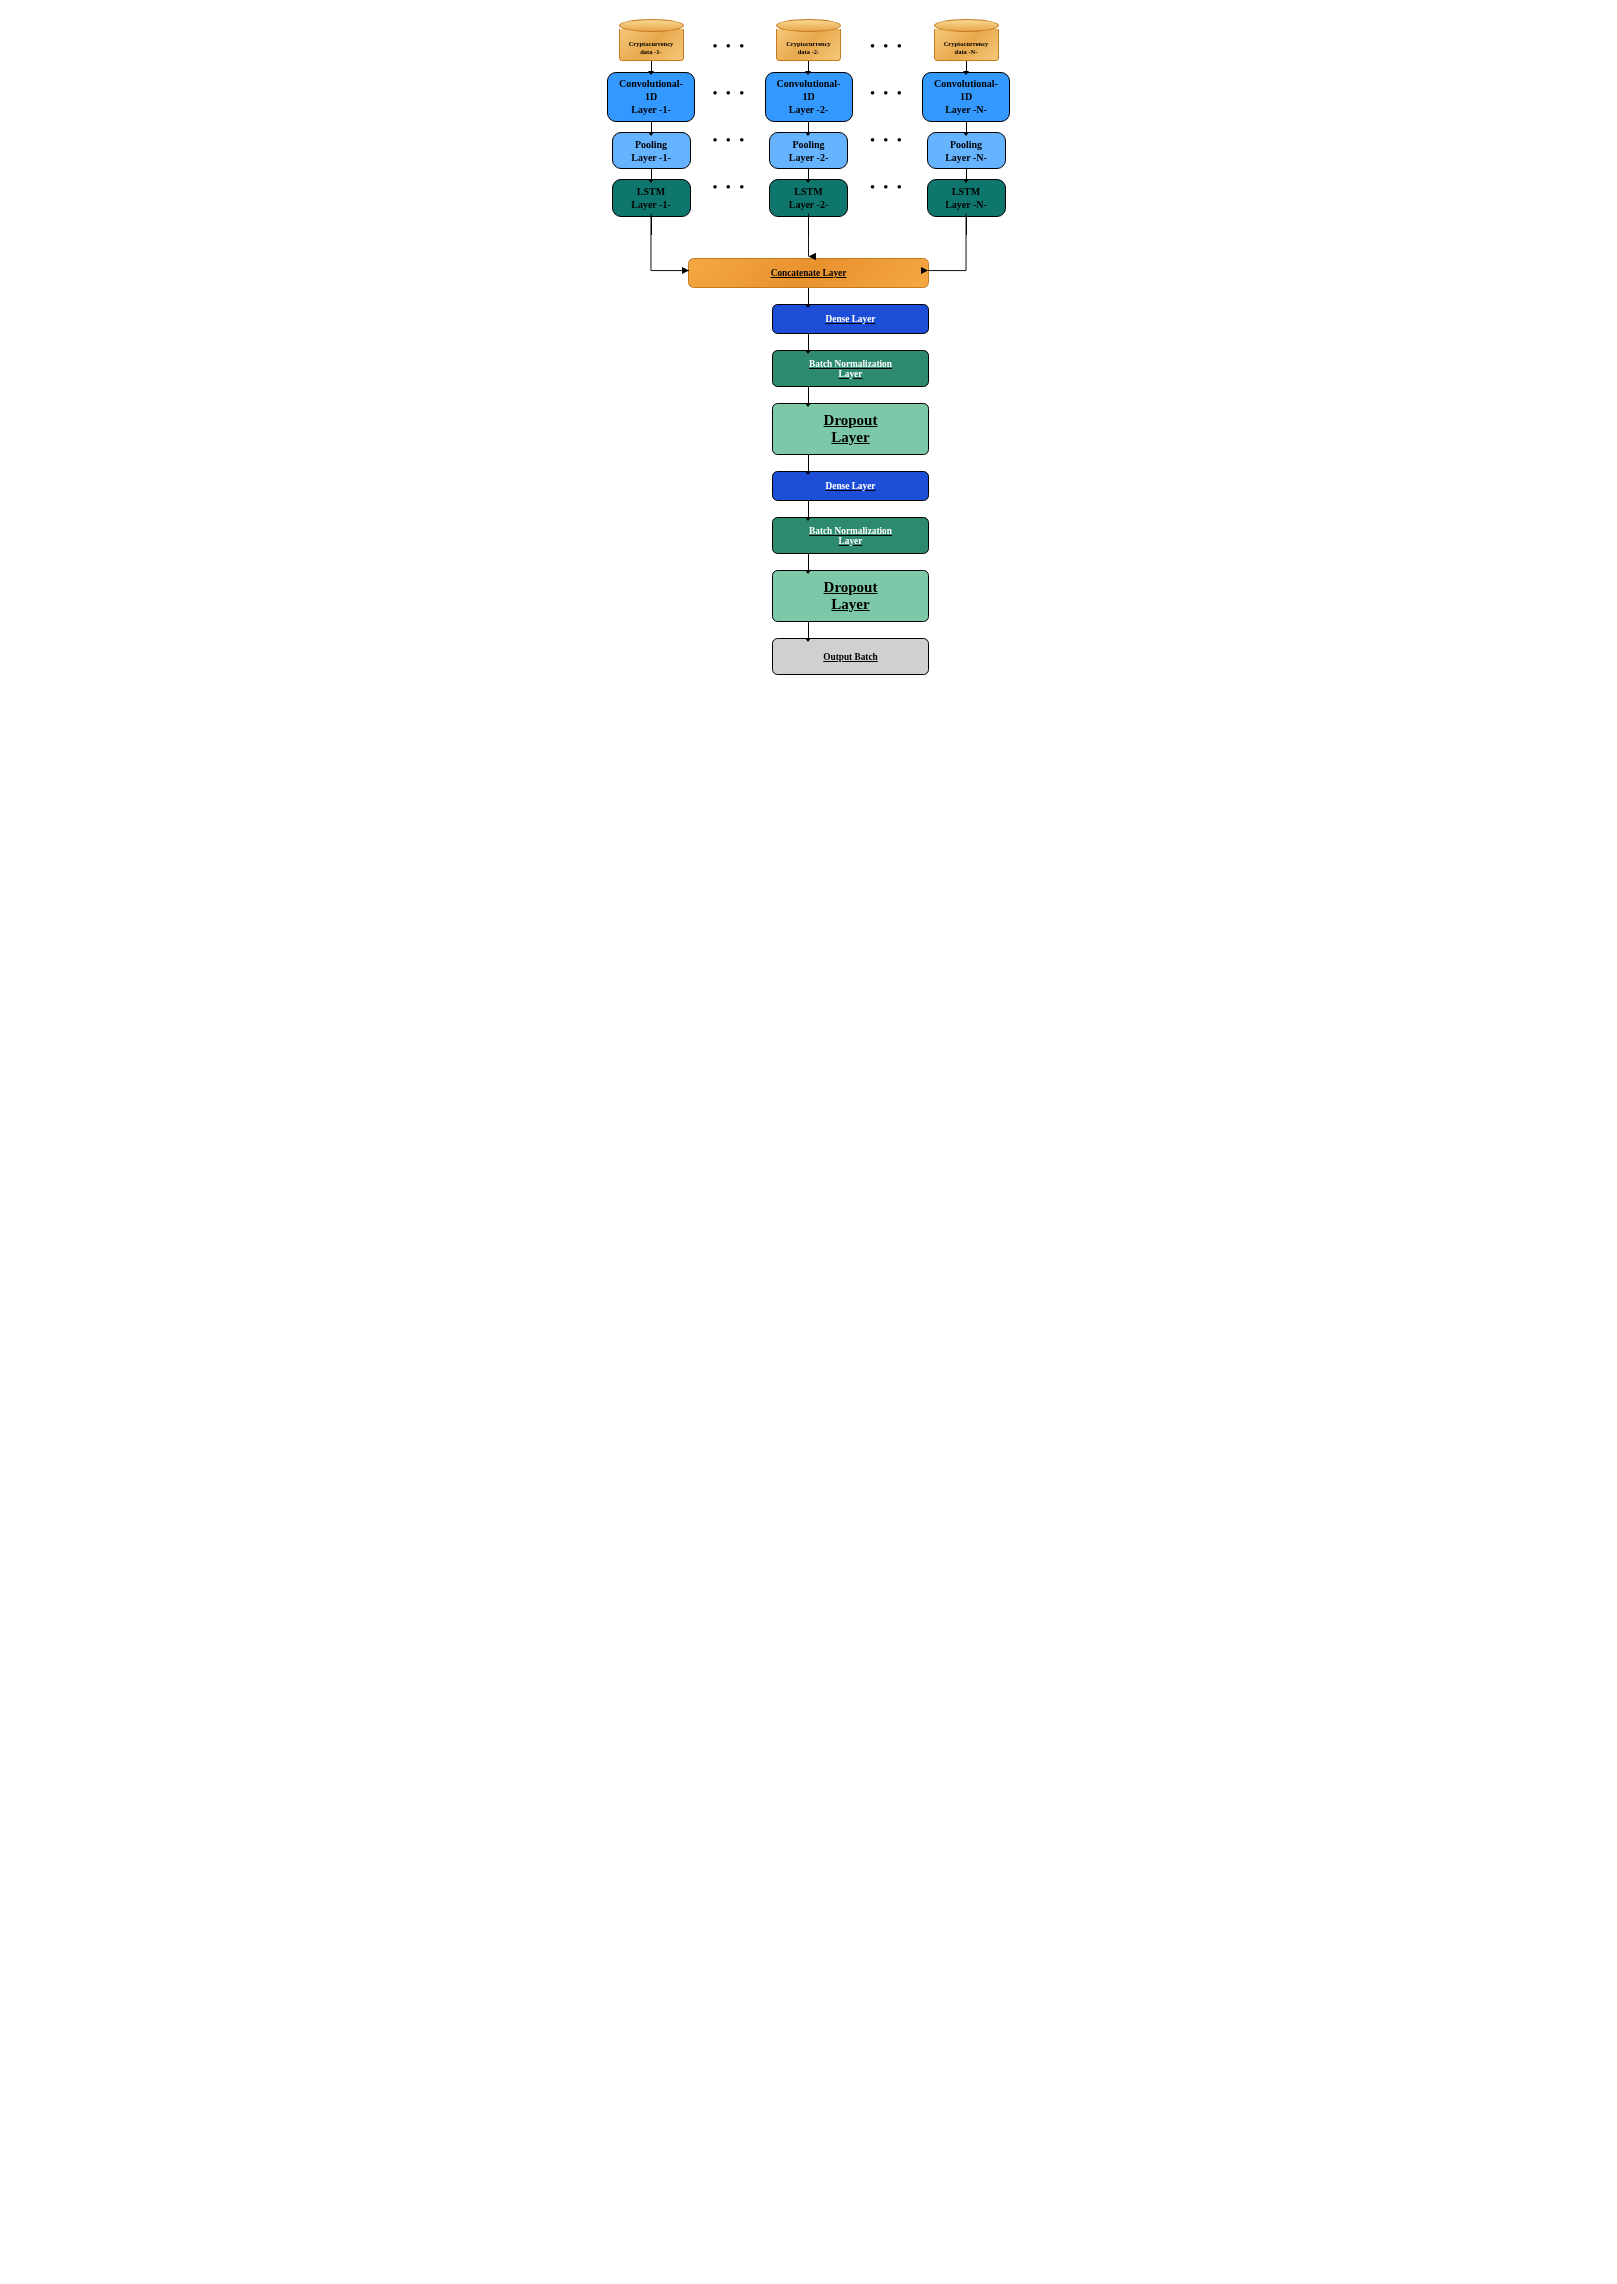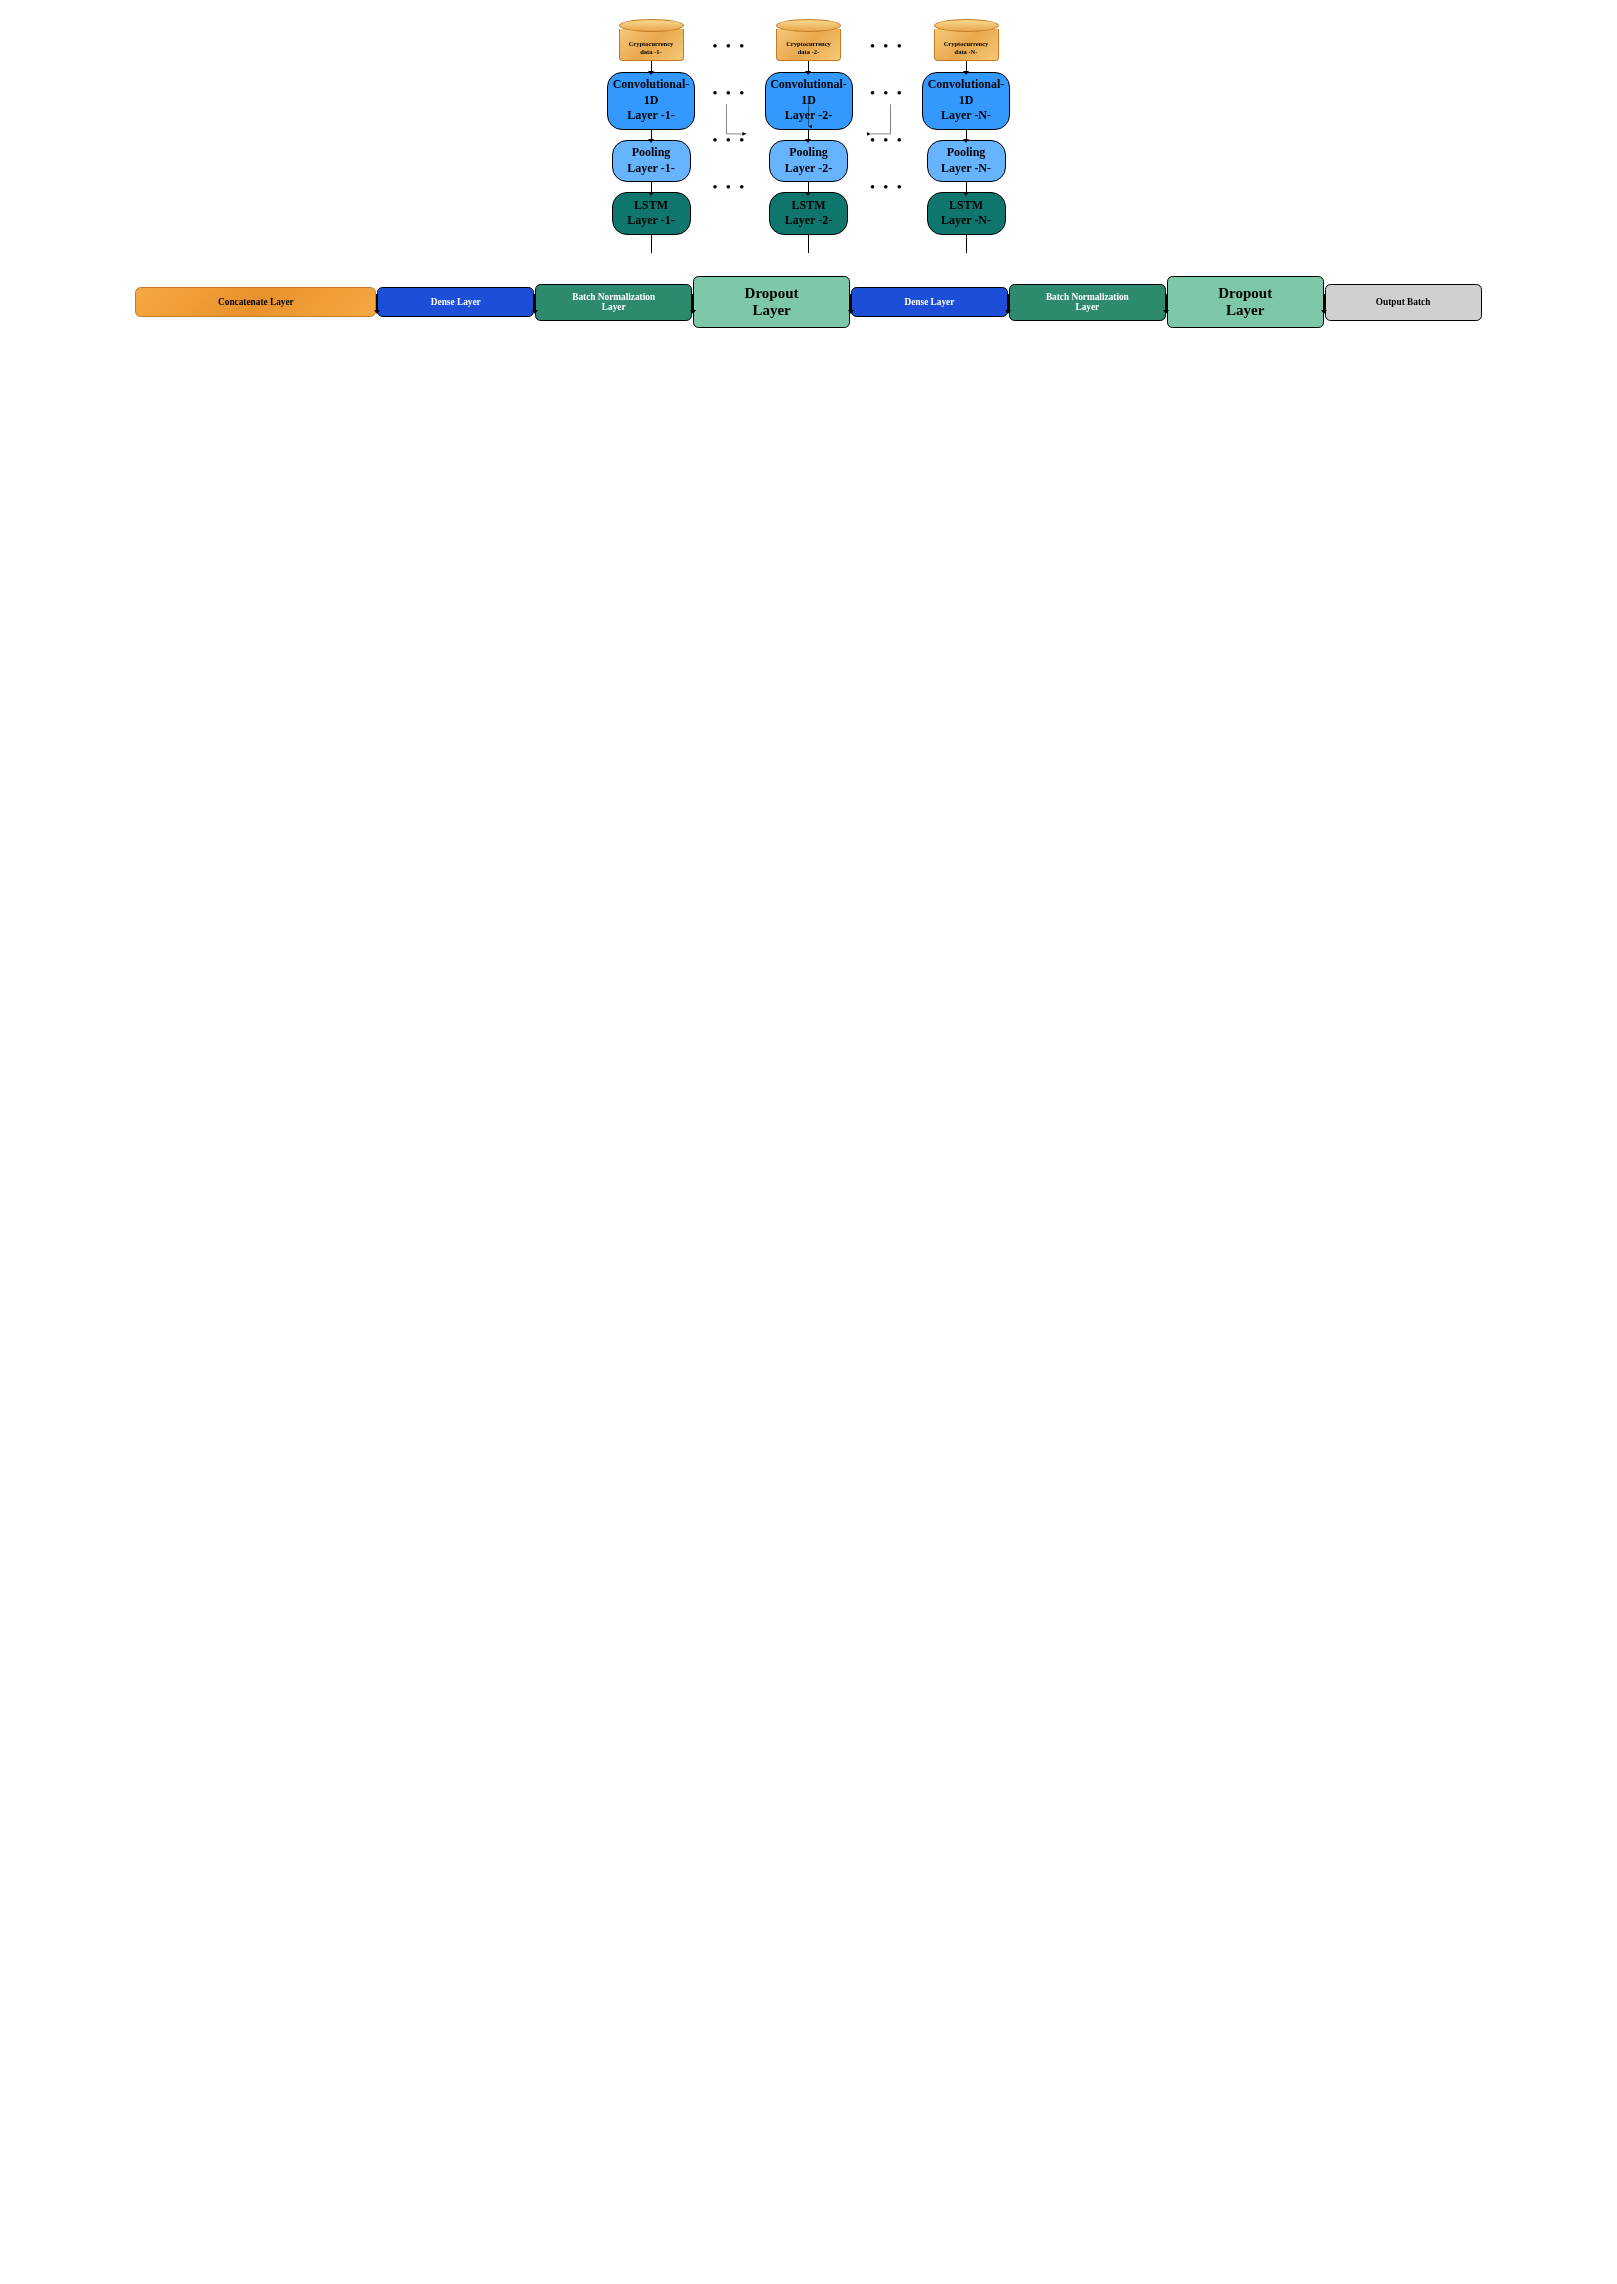--- a/index.html
+++ b/index.html
@@ -75,28 +75,28 @@
       color: #000;
       position: absolute;
       bottom: 3.7px;
       width: 100%;
       line-height: 1.3;
       z-index: 3;
     }
 
     
     .layer-box {
-      border-radius: 15px;
+      border-radius: 9px;
       border: 0.9px solid #000;
       display: flex;
       align-items: center;
       justify-content: center;
       text-align: center;
       font-weight: bold;
-      font-size: 12px;
+      font-size: 10px;
       line-height: 1.3;
       color: #000;
       padding: 4.6px 7.4px;
     }
 
     .conv-layer {
       background: #3399ff;
       width: 88px;
       min-height: 32px;
     }
@@ -137,22 +137,23 @@
       align-items: center;
       justify-content: center;
       font-size: 9.3px;
       font-weight: bold;
       color: #000;
     }
 
     
     .main-flow {
       display: flex;
-      flex-direction: row;
-      align-items: center;
+      flex-direction: column;
+      align-items: flex-end;
+      text-decoration: underline;
     }
 
     .dense-layer {
       background: #1d4ed8;
       border-radius: 5.6px;
       border: 0.9px solid #000;
       width: 157px;
       min-height: 30px;
       display: flex;
       align-items: center;

